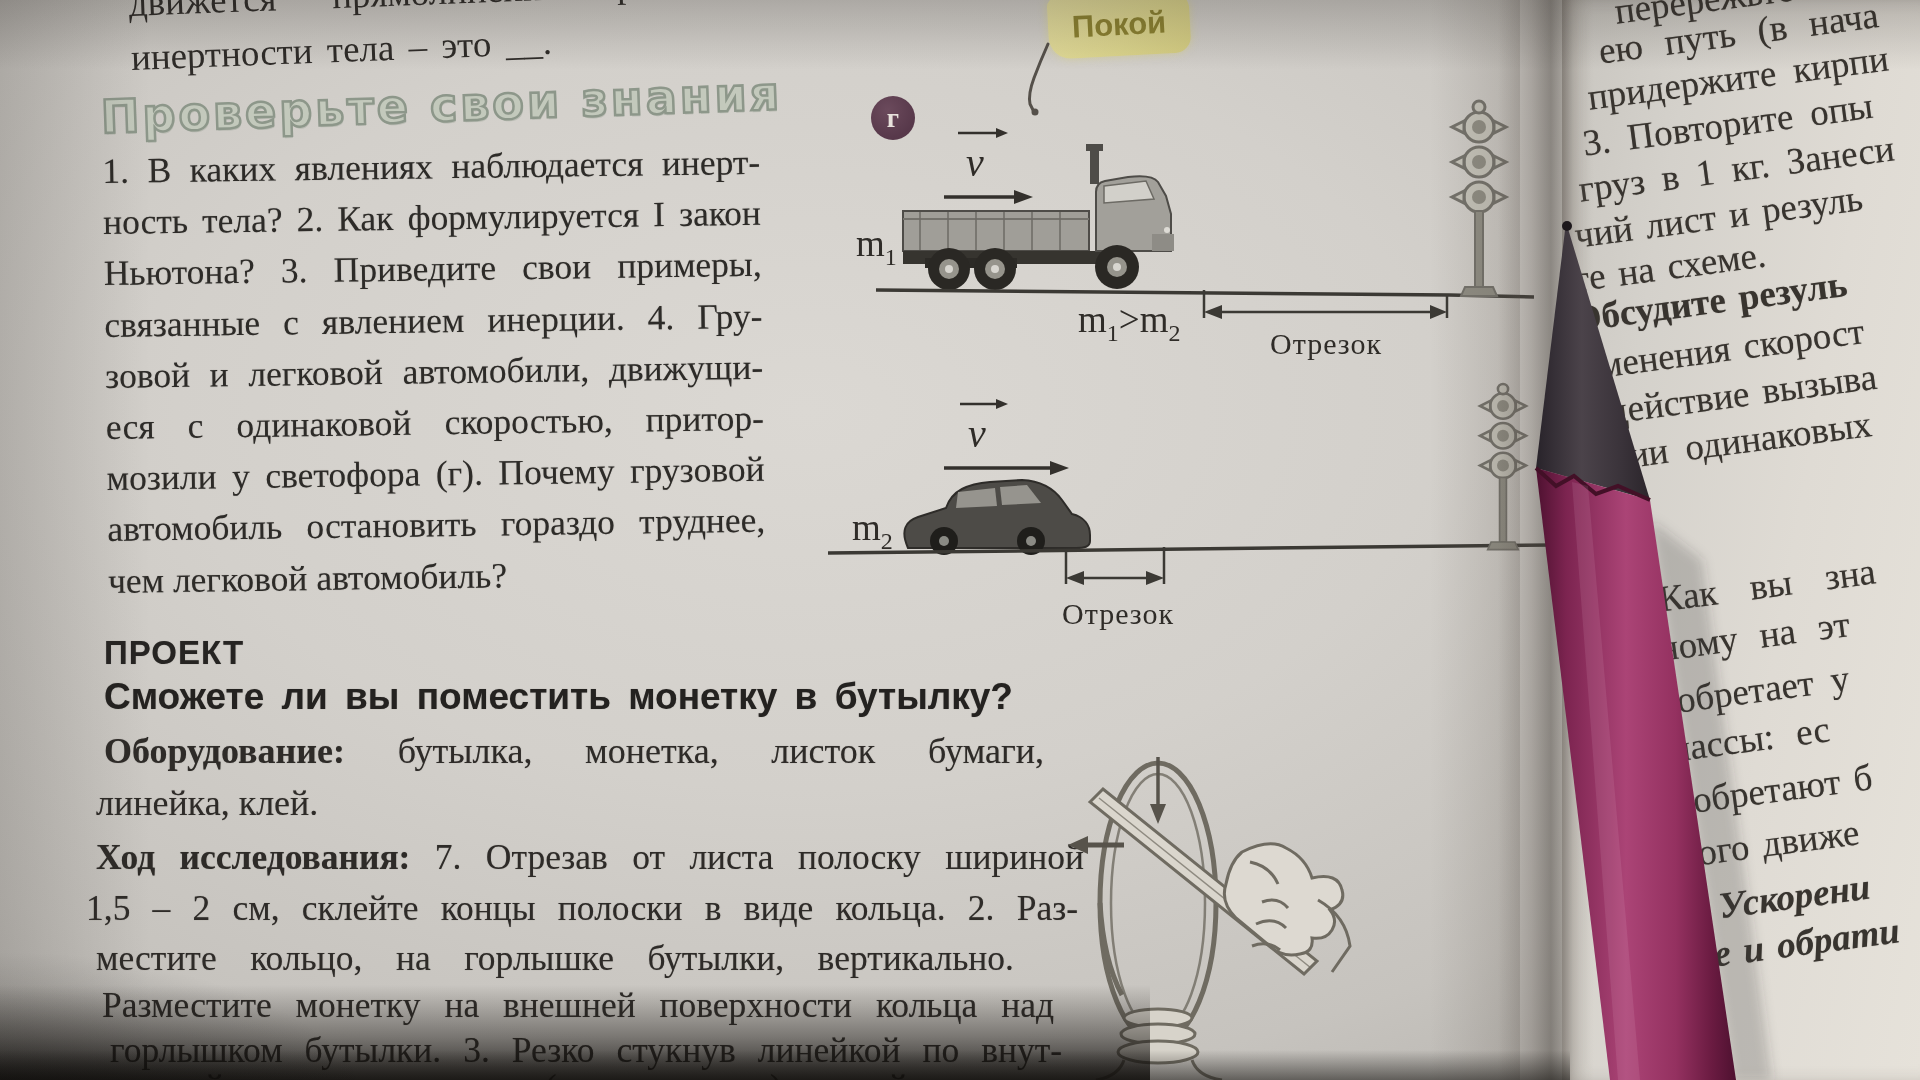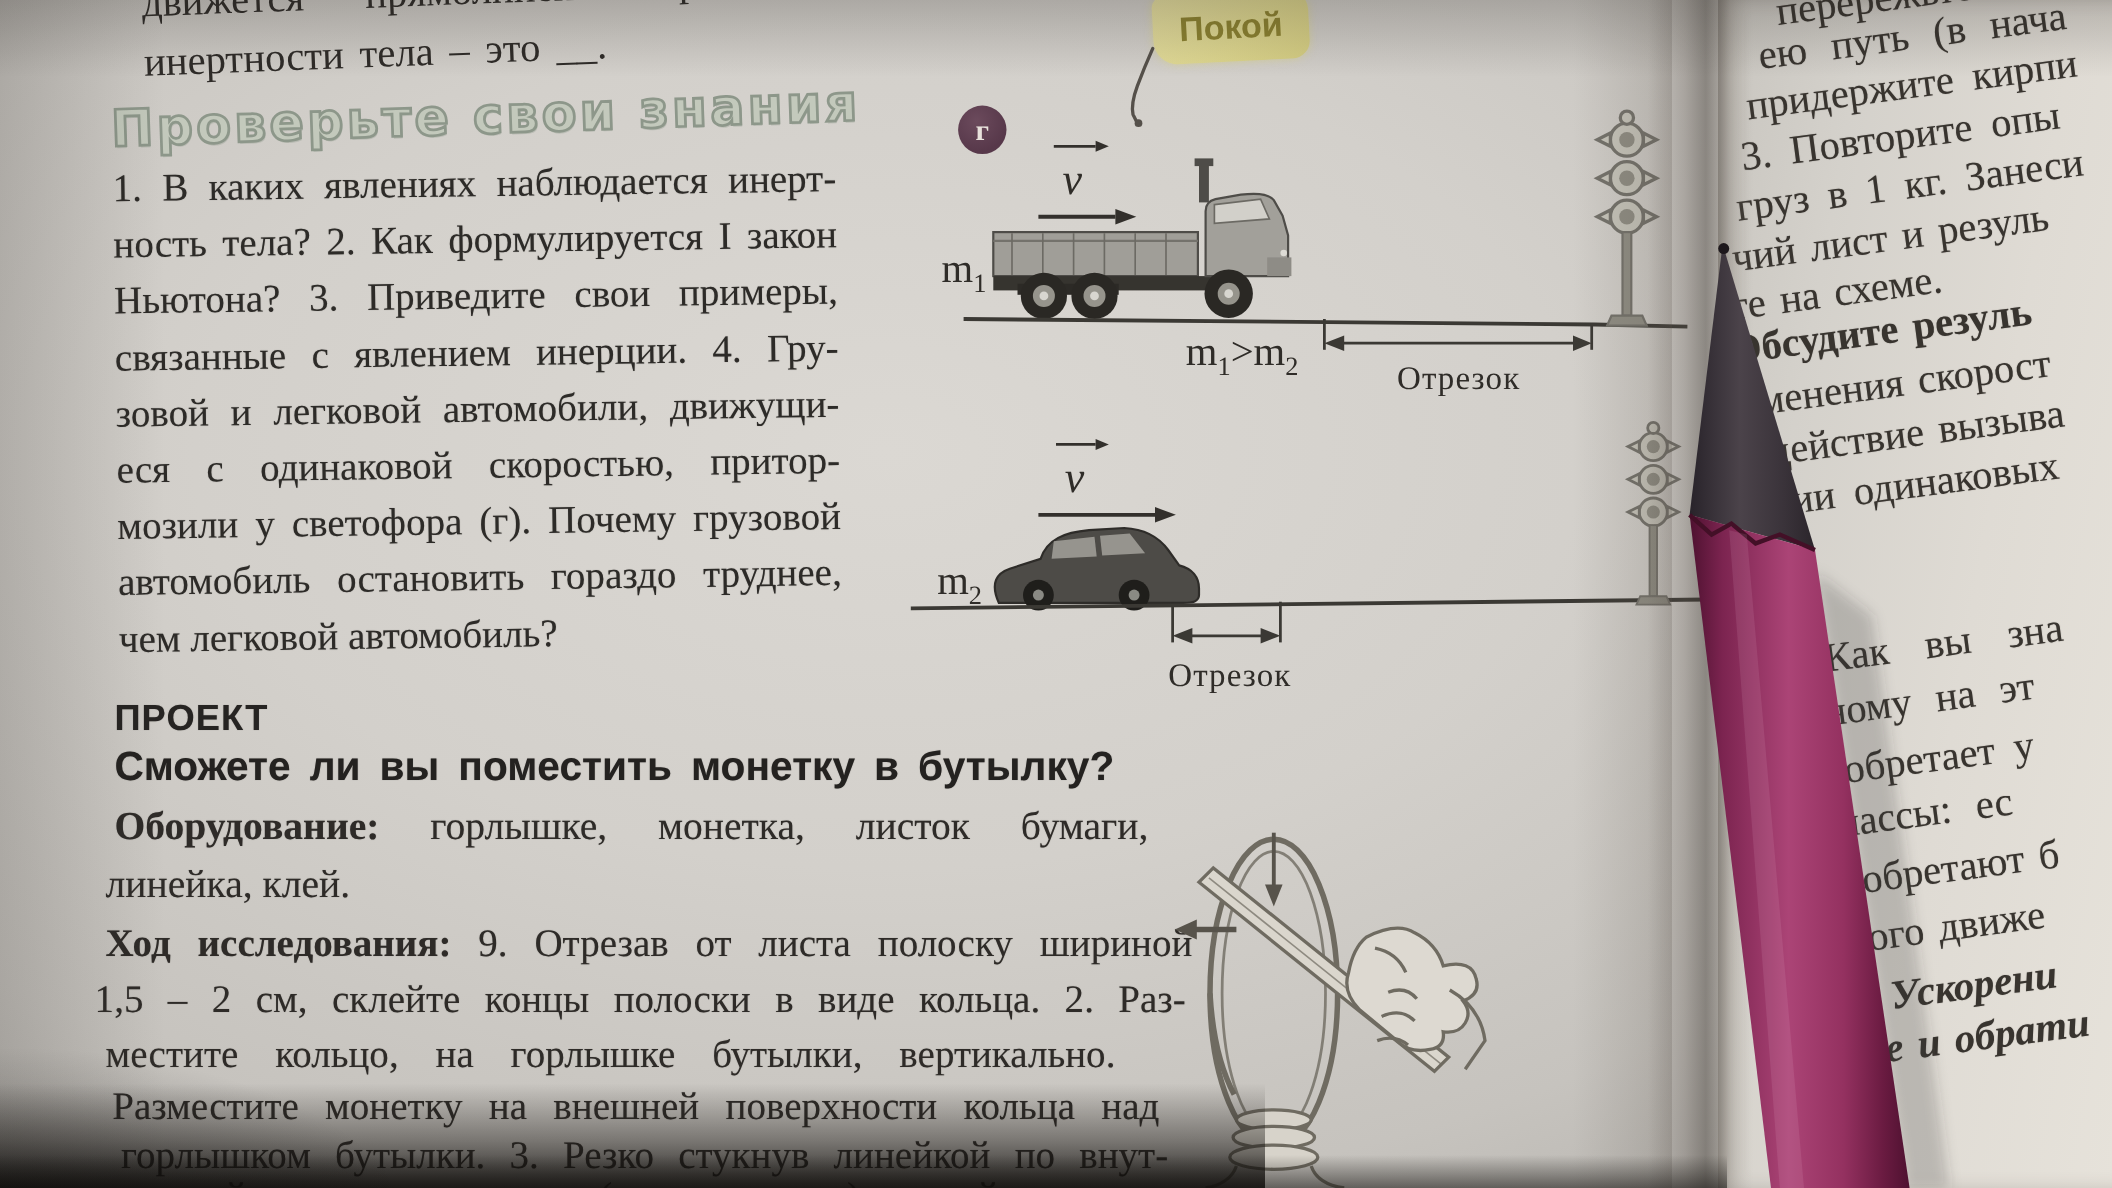--- a/index.html
+++ b/index.html
@@ -231,23 +231,23 @@
       <polygon points="1084,571 1066,578 1084,585" fill="#3b3934"></polygon>
       <polygon points="1146,571 1164,578 1146,585" fill="#3b3934"></polygon>
       <text class="figtext seglabel" x="1062" y="624">Отрезок</text>
 
       <use href="#tl" transform="translate(1503,542) scale(0.85)"></use>
     </g>
   </svg>
 
   <div class="proj" id="project-heading">ПРОЕКТ</div>
   <div class="proj" id="project-question">Сможете ли вы поместить монетку в бутылку?</div>
-  <div class="proj" id="equip-line"><span class="bold">Оборудование:</span> <span>горлышке, монетка, листок бумаги,</span></div>
+  <div class="proj" id="equip-line"><span class="bold">Оборудование:</span> <span>бутылка, монетка, листок бумаги,</span></div>
   <div class="proj" id="equip-line2">линейка, клей.</div>
-  <div class="proj pline" id="proc1"><span class="bold">Ход исследования:</span> <span>9. Отрезав от листа полоску шириной</span></div>
+  <div class="proj pline" id="proc1"><span class="bold">Ход исследования:</span> <span>7. Отрезав от листа полоску шириной</span></div>
   <div class="proj pline" id="proc2">1,5 – 2 см, склейте концы полоски в виде кольца. 2. Раз-</div>
   <div class="proj pline" id="proc3">местите кольцо, на горлышке бутылки, вертикально.</div>
   <div class="proj pline" id="proc4">Разместите монетку на внешней поверхности кольца над</div>
   <div class="proj pline" id="proc5">горлышком бутылки. 3. Резко стукнув линейкой по внут-</div>
   <div class="proj pline" id="proc6">ренней поверхности кольца (ниже монетки), прилей</div>
 
   <svg style="left:1010px;top:700px;width:360px;height:380px;z-index:2" viewBox="1010 700 360 380">
     <g fill="none" stroke="#6f6b61" stroke-width="5">
       <ellipse cx="1158" cy="903" rx="58" ry="140"></ellipse>
       <ellipse cx="1158" cy="903" rx="47" ry="129" stroke-width="2.5" opacity="0.8"></ellipse>

